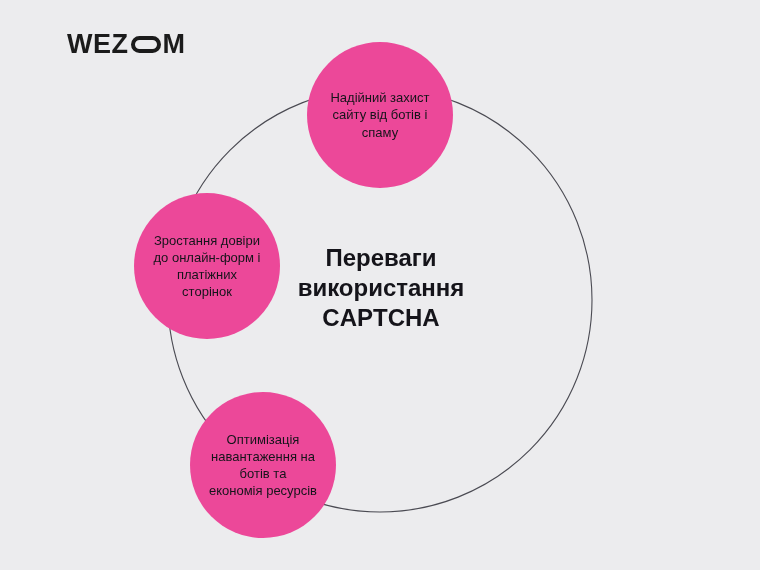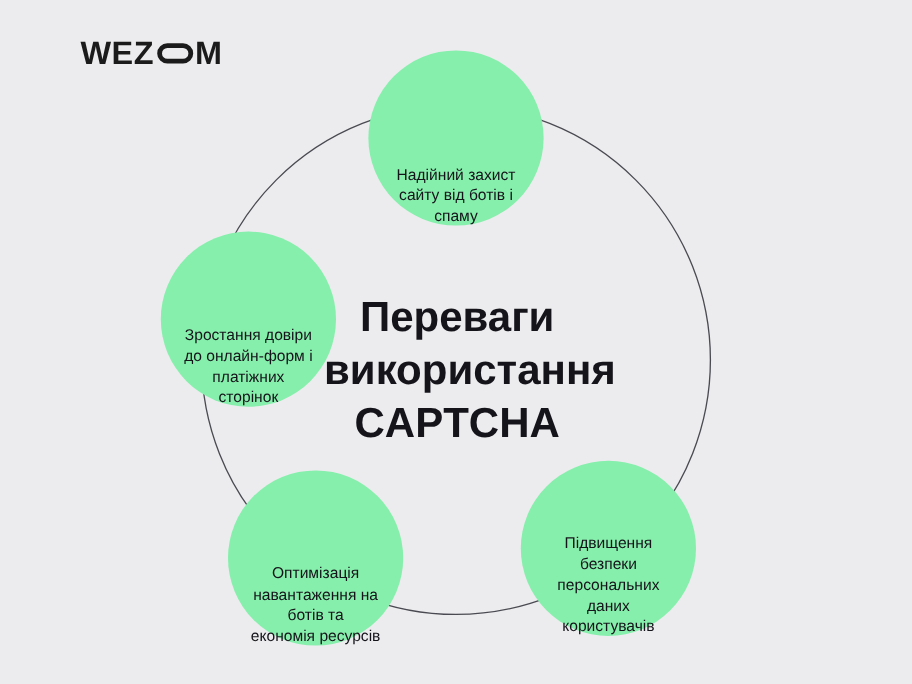--- a/index.html
+++ b/index.html
@@ -58,23 +58,23 @@
     left: 0;
     top: 0;
   }
 
   
   .node {
     position: absolute;
     width: 146px;
     height: 146px;
     border-radius: 50%;
-    background: #86efac;
+    background: #ec4899;
     display: flex;
-    align-items: flex-end;
+    align-items: center;
     justify-content: center;
     box-sizing: border-box;
   }
   .node-label {
     font-size: 13px;
     line-height: 1.32;
     text-align: center;
     padding: 0 6px;
     white-space: pre-line;
     color: #15141a;
@@ -86,21 +86,21 @@
   #node-bot-left { left: 190px; top: 392px; }
   #node-left     { left: 134px; top: 193px; }
 
   
   #center-title {
     position: absolute;
     left: 270px;
     top: 243px;
     width: 222px;
     text-align: center;
-    font-size: 35px;
+    font-size: 24px;
     font-weight: bold;
     line-height: 1.25;
     white-space: pre-line;
     color: #15141a;
   }
 </style>
 </head>
 <body>
 
 <div id="logo">
@@ -117,27 +117,20 @@
     <circle cx="380" cy="300" r="212" fill="none" stroke="#4a4a52" stroke-width="1.1"></circle>
   </svg>
 
   <div class="node" id="node-top">
     <span class="node-label">Надійний захист
 сайту від ботів і
 спаму</span>
   </div>
 
 
-  <div class="node" id="node-bot-right">
-    <span class="node-label">Підвищення
-безпеки
-персональних
-даних
-користувачів</span>
-  </div>
 
   <div class="node" id="node-bot-left">
     <span class="node-label">Оптимізація
 навантаження на
 ботів та
 економія ресурсів</span>
   </div>
 
   <div class="node" id="node-left">
     <span class="node-label">Зростання довіри

